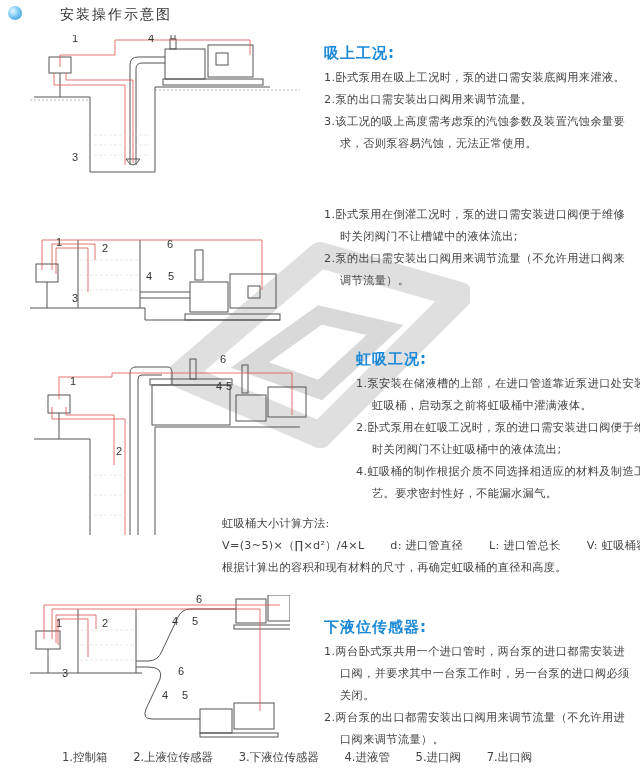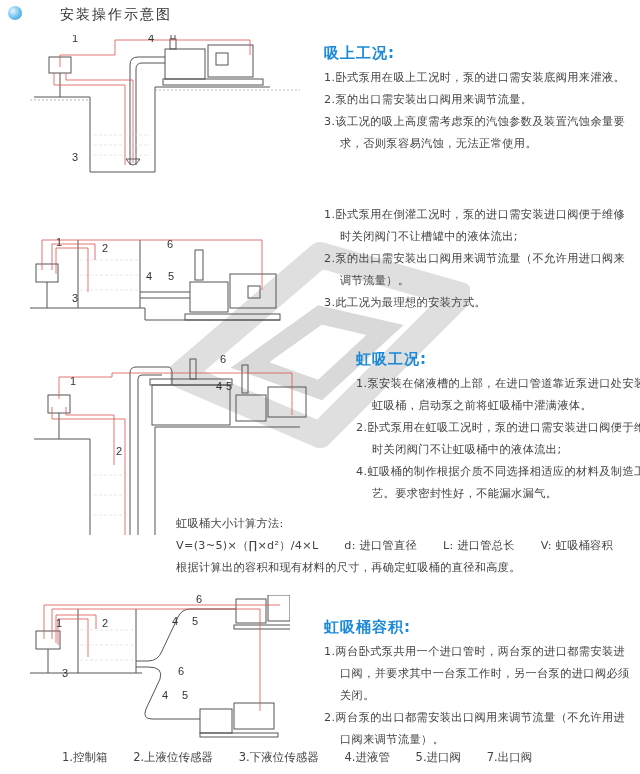--- a/index.html
+++ b/index.html
@@ -5,21 +5,21 @@
   html,body{margin:0;padding:0;background:#fff;}
   body{width:640px;height:774px;position:relative;overflow:hidden;font-family:"DejaVu Sans","Liberation Sans",sans-serif;color:#333;}
   .title-bar{position:absolute;left:8px;top:6px;height:22px;display:flex;align-items:flex-start;gap:24px;}
   .bullet{width:14px;height:14px;border-radius:50%;background:radial-gradient(circle at 35% 35%,#e8f6ff 0%,#7ccaf2 45%,#2a8ed6 100%);margin-right:14px;}
   .title-text{font-size:14px;letter-spacing:2px;color:#333;}
   .watermark{position:absolute;left:170px;top:235px;width:300px;height:220px;pointer-events:none;}
   .section{position:absolute;left:324px;width:310px;}
   .sec-head{font-size:15px;font-weight:bold;color:#1a8ad8;margin:0 0 4px 0;letter-spacing:1px;}
   .sec-item{font-size:11.2px;line-height:22px;color:#444;padding-left:16px;text-indent:-16px;letter-spacing:0.4px;}
   .calc{position:absolute;left:176px;top:513px;width:460px;font-size:11.2px;line-height:22px;color:#444;letter-spacing:0.3px;}
-  .calc .row{white-space:nowrap;}
+  .calc .row{white-space:nowrap;margin-left:46px;}
   .calc .gap{display:inline-block;width:22px;}
   .legend{position:absolute;left:62px;top:750px;font-size:11.5px;color:#444;white-space:nowrap;}
   .legend span{margin-right:22px;}
   svg.diag{position:absolute;}
   .lbl{font-family:"Liberation Sans",sans-serif;font-size:11px;fill:#333;}
 </style>
 </head>
 <body>
 
 <div class="title-bar">
@@ -183,21 +183,20 @@
 <div class="section" style="top:44px;">
   <div class="sec-head">吸上工况:</div>
   <div class="sec-item">1.卧式泵用在吸上工况时，泵的进口需安装底阀用来灌液。</div>
   <div class="sec-item">2.泵的出口需安装出口阀用来调节流量。</div>
   <div class="sec-item">3.该工况的吸上高度需考虑泵的汽蚀参数及装置汽蚀余量要求，否则泵容易汽蚀，无法正常使用。</div>
 </div>
 
 <div class="section" style="top:204px;">
   <div class="sec-item">1.卧式泵用在倒灌工况时，泵的进口需安装进口阀便于维修时关闭阀门不让槽罐中的液体流出;</div>
   <div class="sec-item">2.泵的出口需安装出口阀用来调节流量（不允许用进口阀来调节流量）。</div>
-  <div class="sec-item">3.此工况为最理想的安装方式。</div>
 </div>
 
 <div class="section" style="top:350px;margin-left:32px;">
   <div class="sec-head">虹吸工况:</div>
   <div class="sec-item">1.泵安装在储液槽的上部，在进口管道靠近泵进口处安装一虹吸桶，启动泵之前将虹吸桶中灌满液体。</div>
   <div class="sec-item">2.卧式泵用在虹吸工况时，泵的进口需安装进口阀便于维修时关闭阀门不让虹吸桶中的液体流出;</div>
   <div class="sec-item">4.虹吸桶的制作根据介质不同选择相适应的材料及制造工艺。要求密封性好，不能漏水漏气。</div>
 </div>
 
 <div class="calc">
@@ -205,21 +204,21 @@
   <div class="row">
     <span>V=(3~5)×（∏×d²）/4×L</span><span class="gap"></span>
     <span>d: 进口管直径</span><span class="gap"></span>
     <span>L: 进口管总长</span><span class="gap"></span>
     <span>V: 虹吸桶容积</span>
   </div>
   <div class="row">根据计算出的容积和现有材料的尺寸，再确定虹吸桶的直径和高度。</div>
 </div>
 
 <div class="section" style="top:618px;">
-  <div class="sec-head">虹吸桶容积:</div>
+  <div class="sec-head">下液位传感器:</div>
   <div class="sec-item">1.两台卧式泵共用一个进口管时，两台泵的进口都需安装进口阀，并要求其中一台泵工作时，另一台泵的进口阀必须关闭。</div>
   <div class="sec-item">2.两台泵的出口都需安装出口阀用来调节流量（不允许用进口阀来调节流量）。</div>
 </div>
 
 <div class="legend">
   <span>1.控制箱</span>
   <span>2.上液位传感器</span>
   <span>3.下液位传感器</span>
   <span>4.进液管</span>
   <span>5.进口阀</span>

